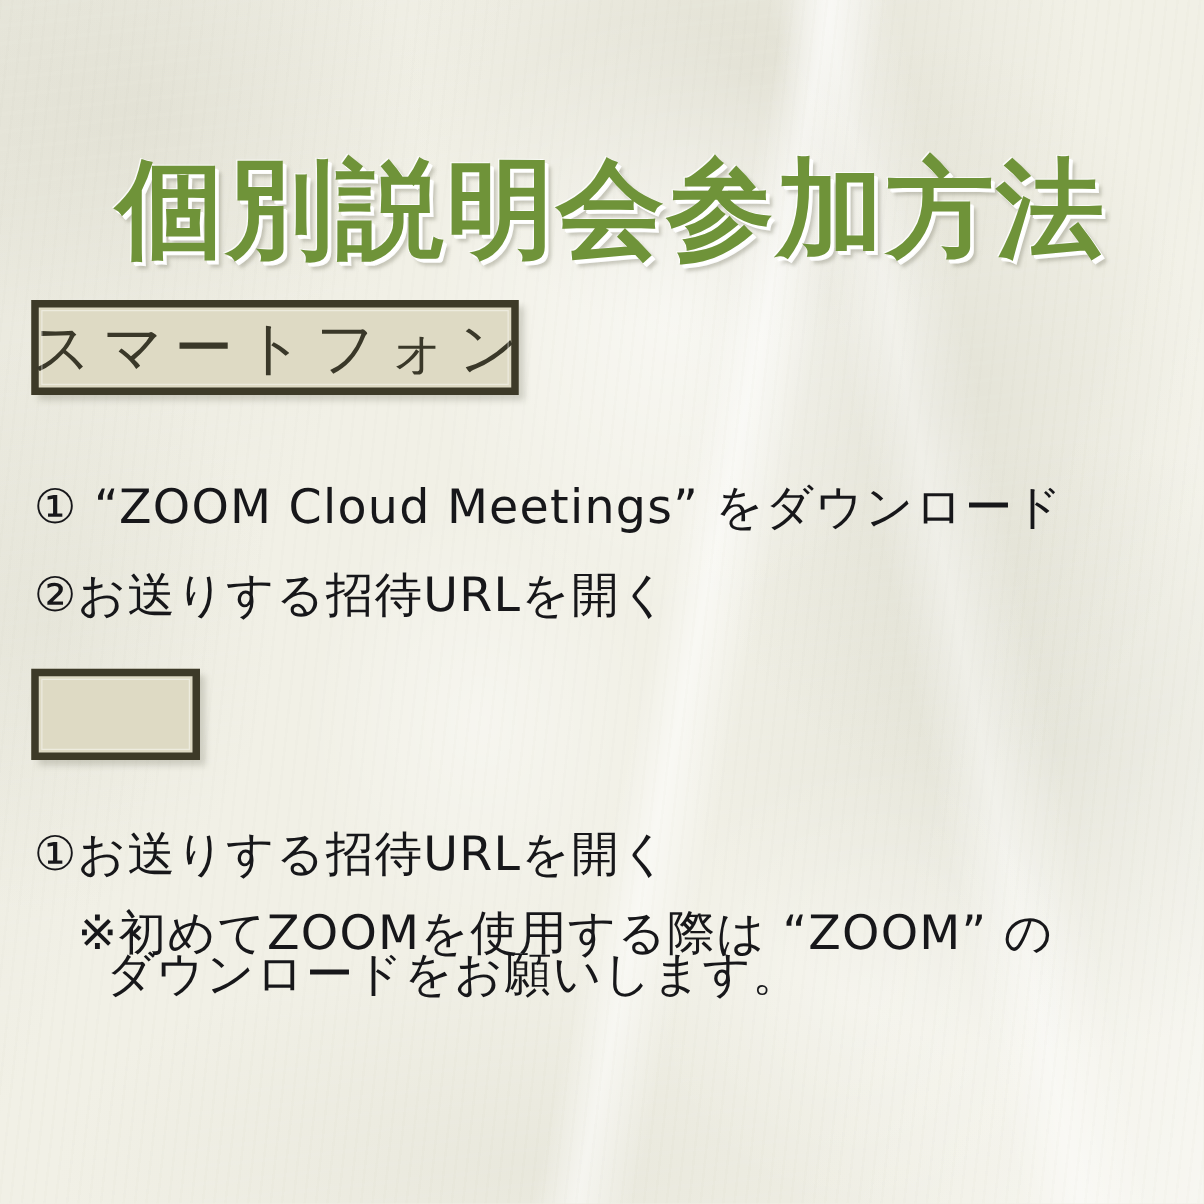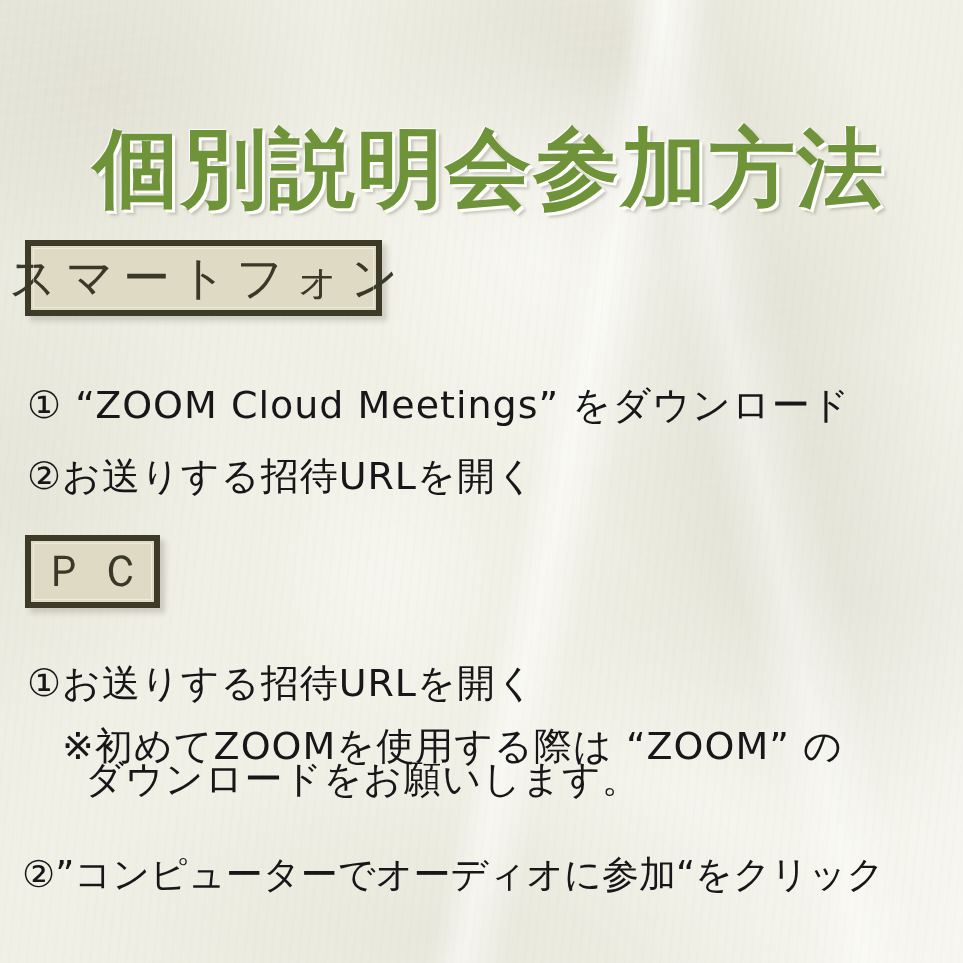--- a/index.html
+++ b/index.html
@@ -101,21 +101,21 @@
   }
   .label-box .inner-line {
     position: absolute;
     inset: 2px;
     border: 1px solid rgba(255,255,255,0.45);
     pointer-events: none;
   }
   #box-smartphone {
     left: 25px;
     top: 240px;
-    width: 357px;
+    width: 390px;
     height: 76px;
     align-items: center;
   }
   #box-pc {
     left: 25px;
     top: 535px;
     width: 135px;
     height: 73px;
     font-size: 44px;
     letter-spacing: 12px;
@@ -158,24 +158,22 @@
     <span class="inner-line"></span>
     <span>スマートフォン</span>
   </div>
 
   <p class="line" id="sp-line-2">②お送りする招待URLを開く</p>
 
   <p class="line" id="sp-line-1">① “ZOOM Cloud Meetings” をダウンロード</p>
 
   <div class="label-box" id="box-pc">
     <span class="inner-line"></span>
-    <span>ＰＣ</span>
   </div>
 
   <p class="line" id="pc-line-1">①お送りする招待URLを開く</p>
 
   <p class="line indent" id="pc-line-2">※初めてZOOMを使用する際は “ZOOM” の</p>
 
   <p class="line indent" id="pc-line-3">ダウンロードをお願いします。</p>
 
-  <p class="line" id="pc-line-4">②”コンピューターでオーディオに参加“をクリック</p>
 
 </div>
 
 </body></html>

